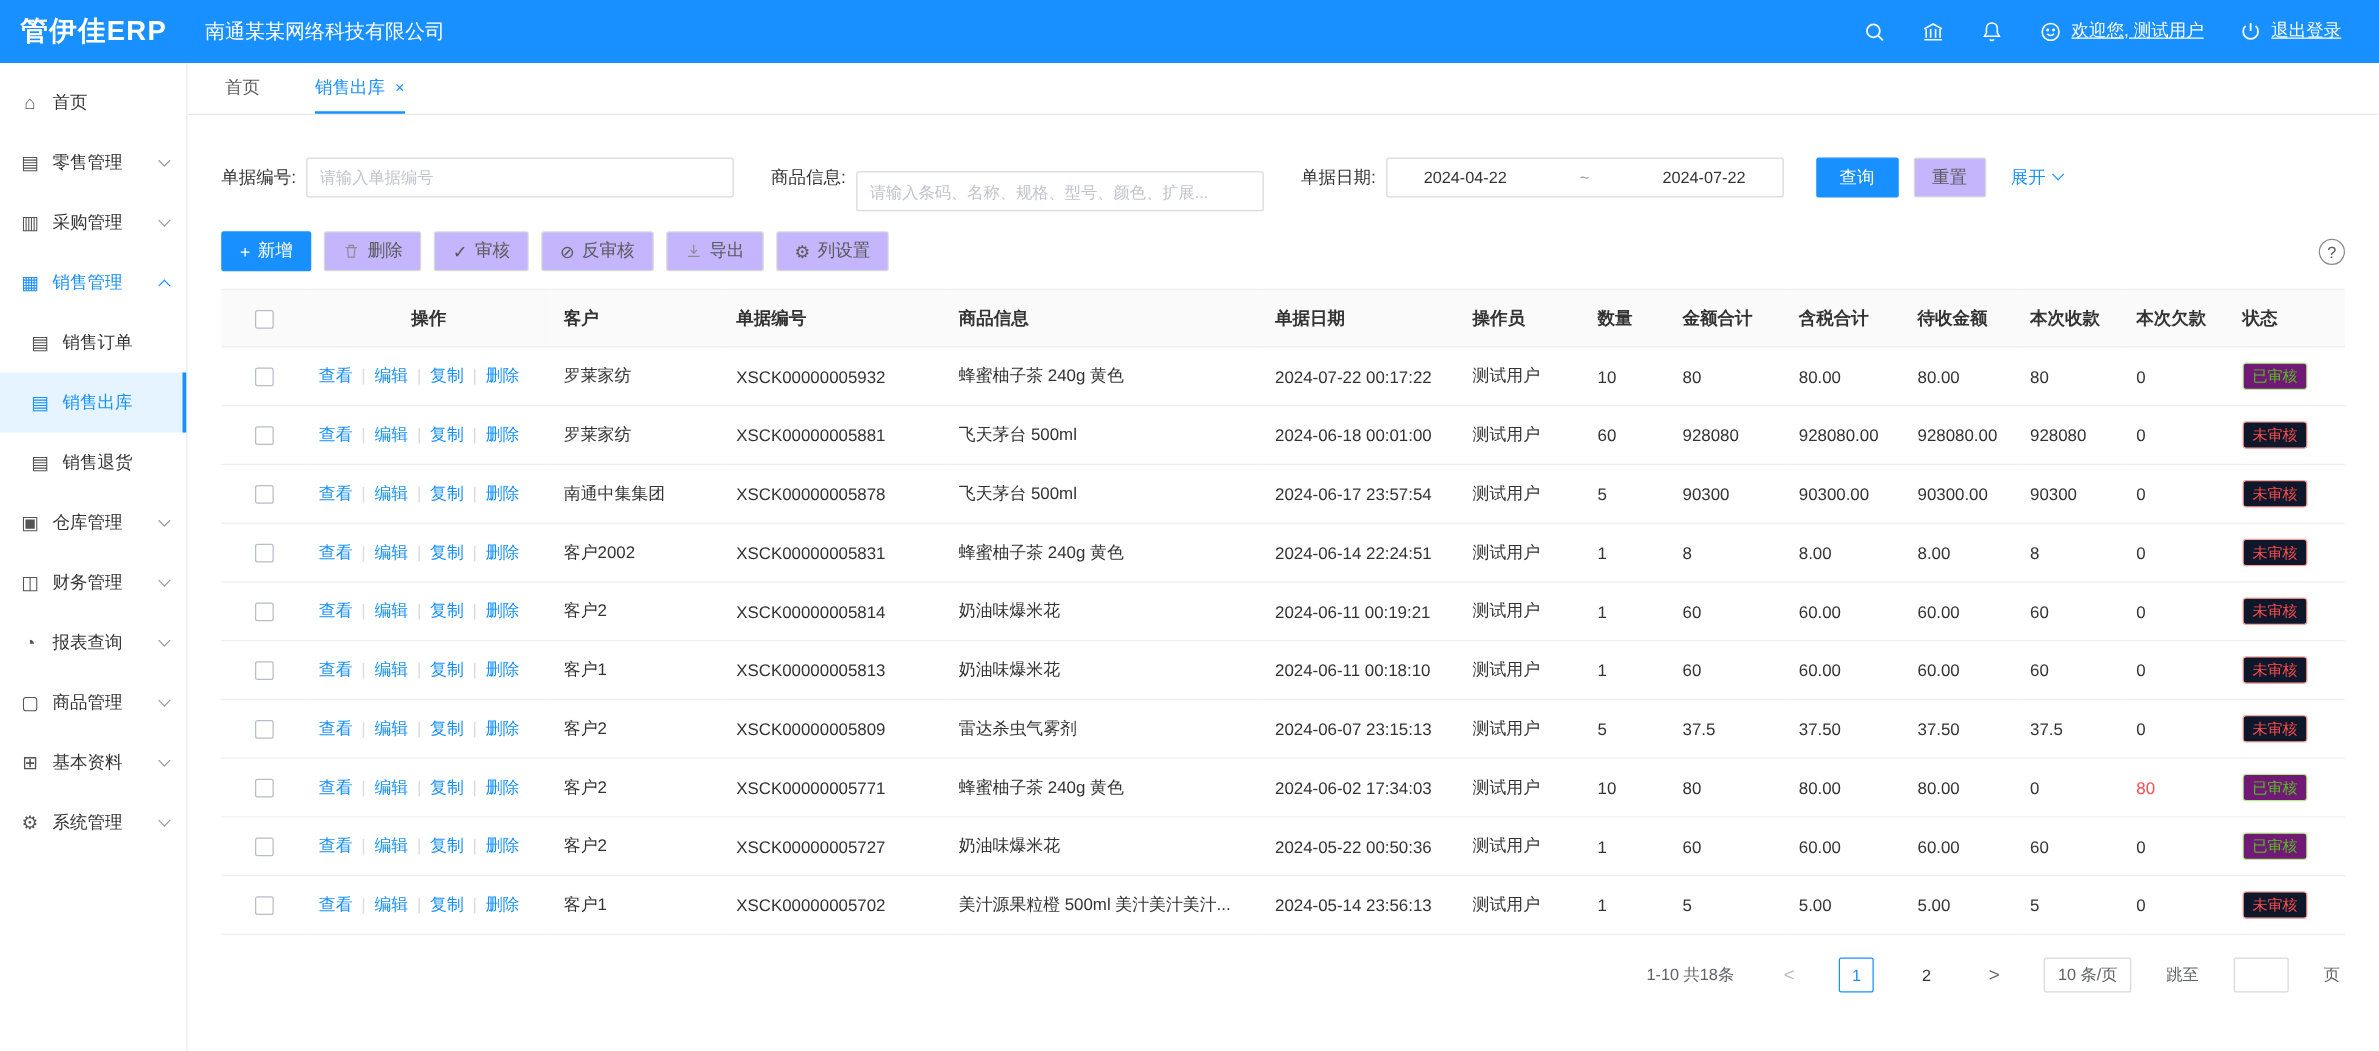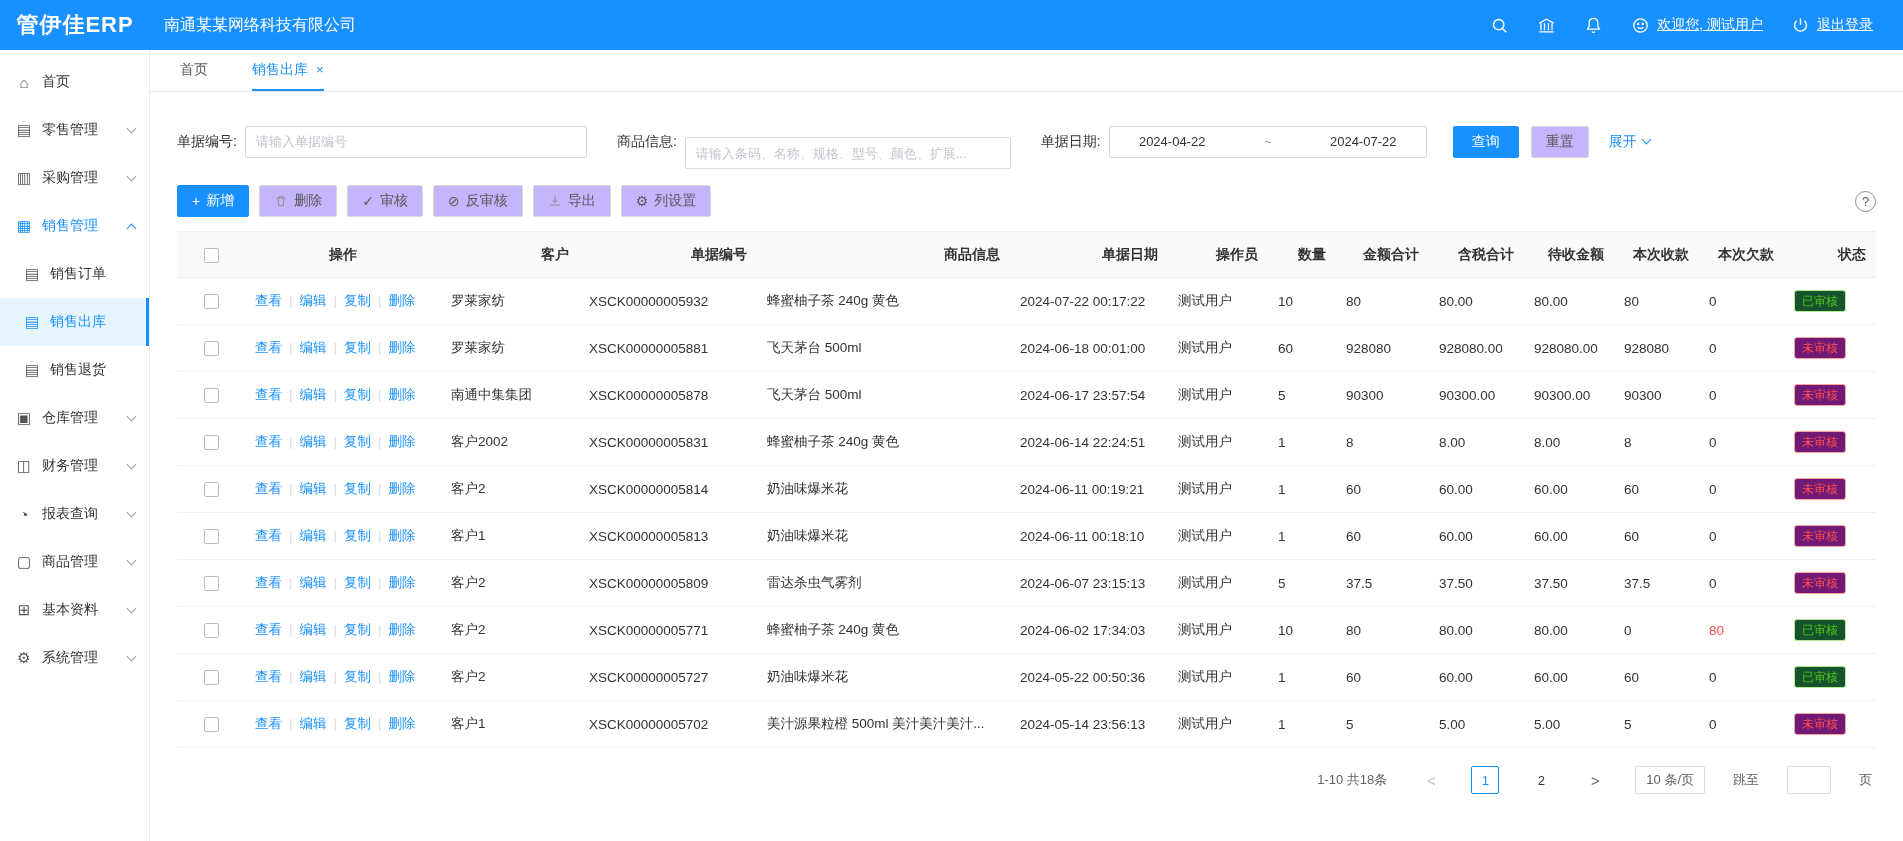--- a/index.html
+++ b/index.html
@@ -65,32 +65,32 @@
   
   .toolbar { display:flex; align-items:center; gap:10px; margin-top:16px; }
   .bicon { font-size:14px; line-height:1; }
   .bsvg { width:14px; height:14px; }
   .help { margin-left:auto; width:21px; height:21px; border:1px solid #8c8c8c; border-radius:50%;
     color:#595959; font-size:13px; display:flex; align-items:center; justify-content:center; cursor:pointer; }
 
   
   table { width:1699px; border-collapse:collapse; table-layout:fixed; margin-top:14px; }
   thead th { background:#fafafa; height:46px; font-size:14px; font-weight:bold; color:#333;
-    text-align:right; padding:0 10px; border-top:1px solid #f0f0f0; border-bottom:1px solid #ebeef5; white-space:nowrap; }
+    text-align:left; padding:0 10px; border-top:1px solid #f0f0f0; border-bottom:1px solid #ebeef5; white-space:nowrap; }
   thead th.center { text-align:center; }
   tbody td { height:47px; border-bottom:1px solid #efefef; font-size:13.5px; color:#333;
     padding:0 10px; white-space:nowrap; overflow:hidden; text-overflow:ellipsis; }
   .th-check,.td-check { text-align:center; }
   .cb { width:15px; height:15px; border:1px solid #b8bcc4; border-radius:2px; background:#fff;
     display:inline-block; vertical-align:middle; cursor:pointer; }
   .lnk { color:#1890ff; text-decoration:none; cursor:pointer; }
   .sep { color:#dcdcdc; margin:0 7px; }
   .badge { display:inline-block; font-size:12px; line-height:1; padding:4px 7px; border-radius:3px; border:1px solid; }
-  .badge.green { color:#52c41a; background:#14532d; border-color:#b7eb8f; }
-  .badge.red { color:#ff4d4f; background:#701a75; border-color:#ffa39e; }
+  .badge.green { color:#52c41a; background:#701a75; border-color:#b7eb8f; }
+  .badge.red { color:#ff4d4f; background:#0f172a; border-color:#ffa39e; }
   .red-text { color:#ff4d4f; }
 
   
   .pagination { display:flex; justify-content:flex-end; align-items:center; gap:28px;
     padding:18px 4px 0 0; font-size:13px; color:#606266; }
   .pg-summary { margin-right:4px; }
   .pg-arrow { width:24px; height:28px; display:flex; align-items:center; justify-content:center;
     color:#bbb; font-size:15px; cursor:pointer; }
   .pg-arrow.dark { color:#666; }
   .page-btn { min-width:28px; height:28px; display:flex; align-items:center; justify-content:center;

